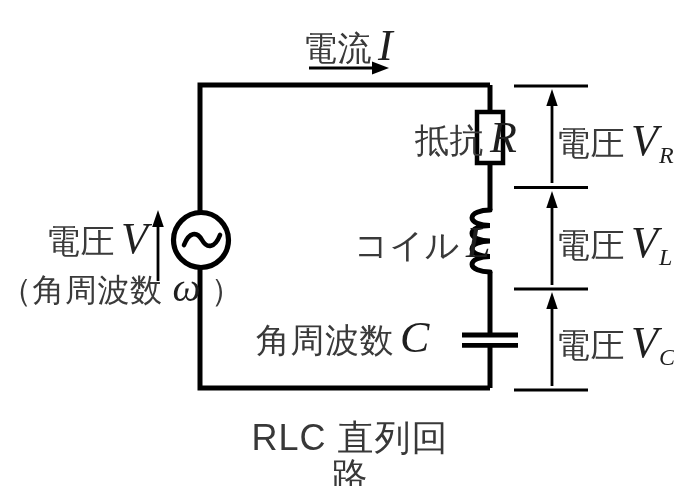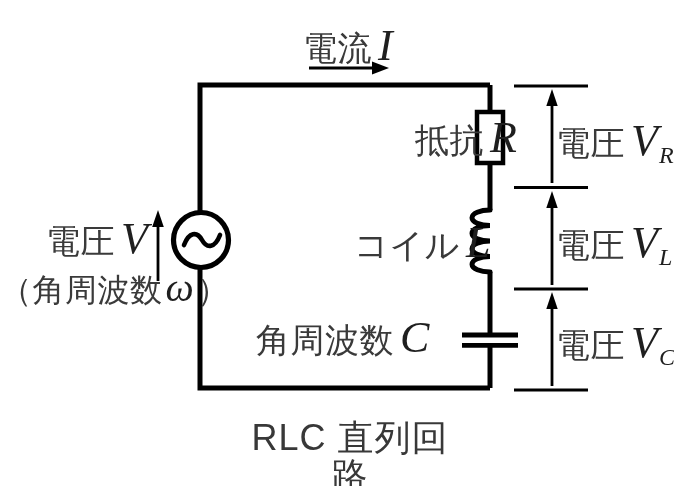--- a/index.html
+++ b/index.html
@@ -106,21 +106,21 @@
   <div class="lbl" style="left:256px;top:316px;">
     <span class="jp">角周波数</span>
     <span class="sym">C</span>
   </div>
 
   <div class="lbl" style="left:46px;top:217px;">
     <span class="jp">電圧</span>
     <span class="sym">V</span>
   </div>
 
-  <div class="lbl" style="left:0px;top:268px;">
+  <div class="lbl" style="left:0px;top:268px;gap:7px;">
     <span class="jp" style="font-size:32px;">（角周波数</span>
     <span class="omega">ω</span>
     <span class="jp" style="font-size:32px;">）</span>
   </div>
 
   <div class="lbl" style="left:556px;top:119px;">
     <span class="jp">電圧</span>
     <span class="sym">V</span>
     <span class="sub">R</span>
   </div>

